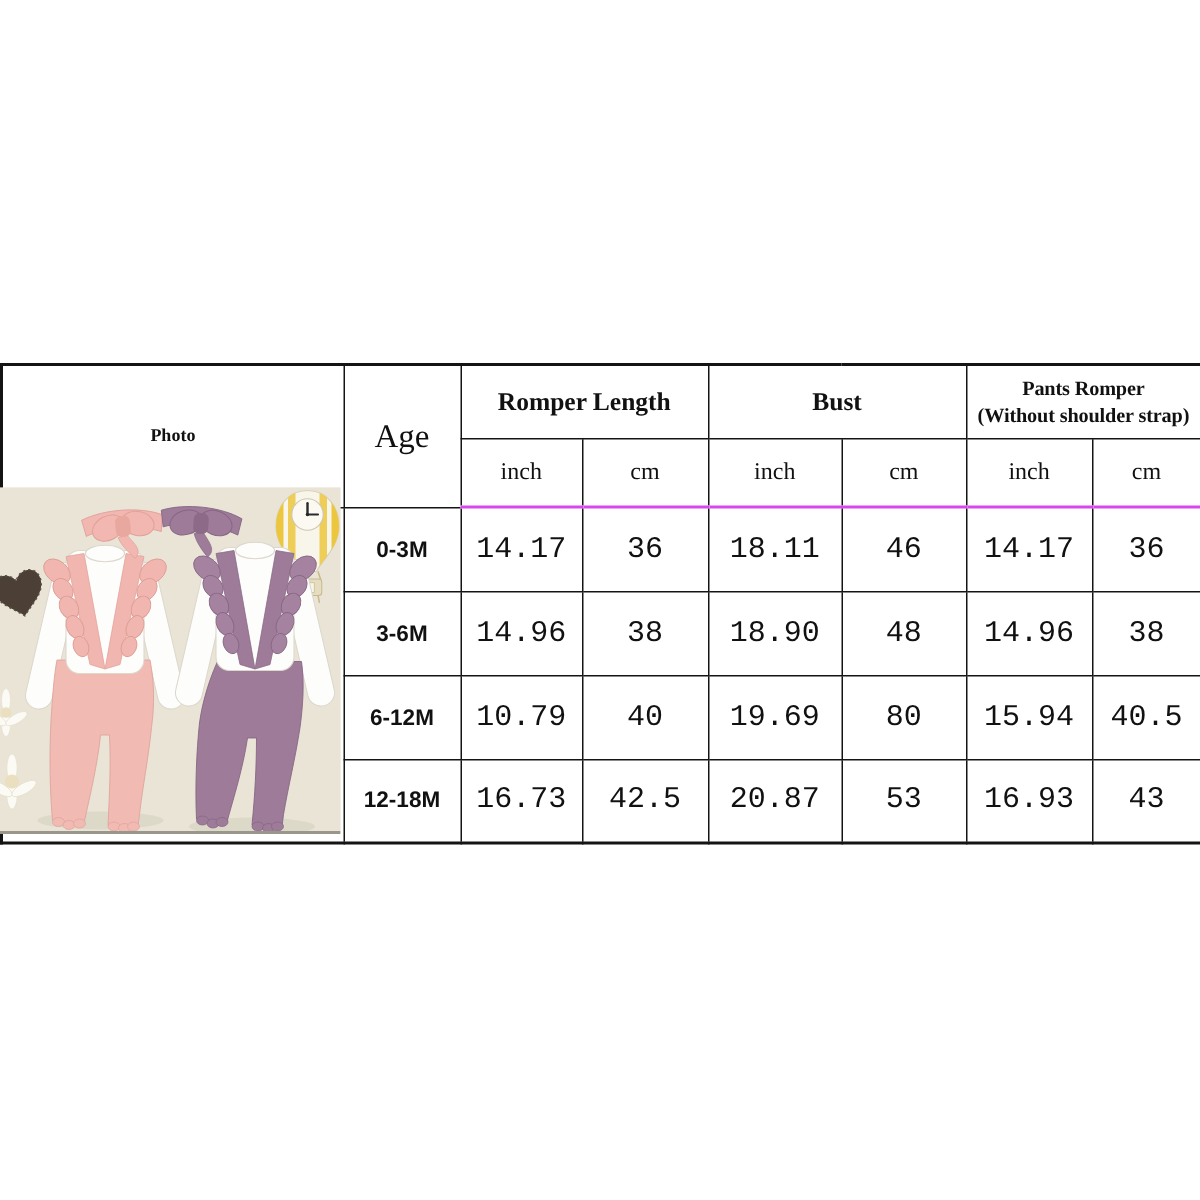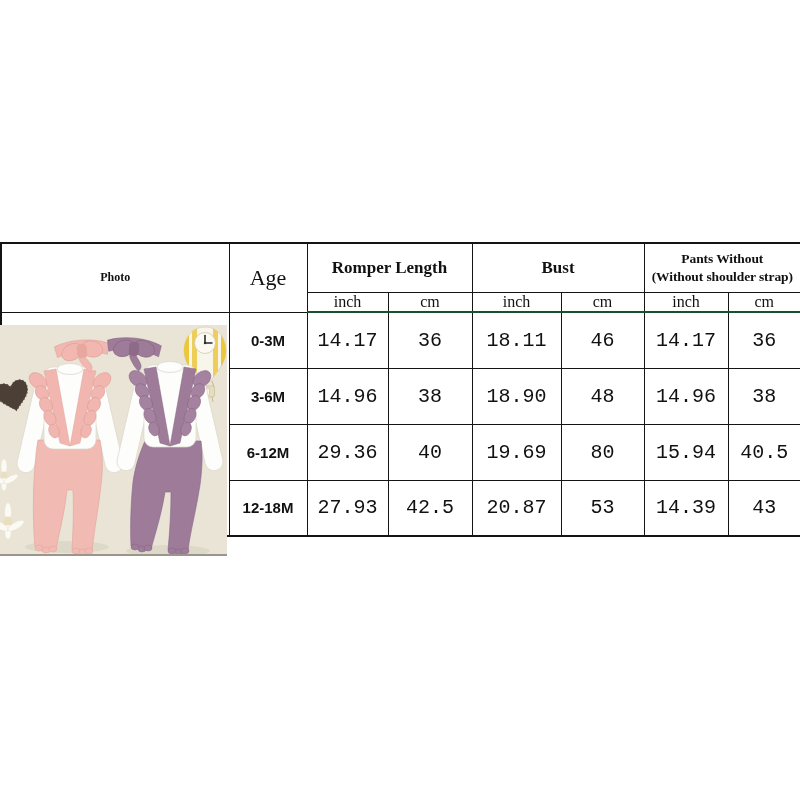--- a/index.html
+++ b/index.html
@@ -12,21 +12,21 @@
     border-collapse:collapse; table-layout:fixed;
     border:2px solid #141414;
   }
   table.size-table td {
     border:1px solid #141414;
     text-align:center; vertical-align:middle;
     padding:0; color:#111; background:#ffffff;
     overflow:hidden;
   }
   tr.row-head1 td { height:49px; }
-  tr.row-head2 td { height:20px; border-bottom:2px solid #14532d; }
+  tr.row-head2 td { height:46px; border-bottom:2px solid #d946ef; }
   tr.row-data  td { height:56px; }
 
   td.cell-photo-h { font-weight:bold; font-size:12px; border-bottom:2px solid #141414;}
   td.cell-age-h   { font-size:22px; border-bottom:2px solid #141414; }
   td.cell-group   { font-weight:bold; font-size:17px; }
   td.cell-group-pants { text-align:left; font-size:13.5px; line-height:1.3; padding-left:3px; letter-spacing:-0.1px; white-space:nowrap; }
   td.cell-unit    { font-size:16px; }
   td.cell-age     { font-family:"Liberation Sans", sans-serif; font-weight:bold; font-size:15px;margin-left:28px; }
   td.cell-num     { font-family:"Liberation Mono", monospace; font-size:20px; }
   td.cell-photo-img { padding:0; background:#e9e4d5; }
@@ -54,21 +54,21 @@
       <col style="width:84px">
         <col style="width:73px">
     </colgroup>
     <tbody>
         <tr class="row-head1">
       <td class="cell-photo-h" rowspan="2">Photo</td>
       <td class="cell-age-h" rowspan="2">Age</td>
       <td class="cell-group" colspan="2">Romper Length</td>
       <td class="cell-group" colspan="2">Bust</td>
       <td class="cell-group cell-group-pants" colspan="2">
-        <div>Pants Without</div>
+        <div>Pants Romper</div>
         <div>(Without shoulder strap)</div>
       </td>
     </tr>
     <tr class="row-head2">
       <td class="cell-unit">inch</td>
       <td class="cell-unit">cm</td>
       <td class="cell-unit">inch</td>
       <td class="cell-unit">cm</td>
       <td class="cell-unit">inch</td>
       <td class="cell-unit">cm</td>
@@ -87,34 +87,34 @@
       <td class="cell-age">3-6M</td>
       <td class="cell-num">14.96</td>
       <td class="cell-num">38</td>
       <td class="cell-num">18.90</td>
       <td class="cell-num">48</td>
       <td class="cell-num">14.96</td>
       <td class="cell-num">38</td>
     </tr>
     <tr class="row-data">
       <td class="cell-age">6-12M</td>
-      <td class="cell-num">29.36</td>
+      <td class="cell-num">10.79</td>
       <td class="cell-num">40</td>
       <td class="cell-num">19.69</td>
       <td class="cell-num">80</td>
       <td class="cell-num">15.94</td>
       <td class="cell-num">40.5</td>
     </tr>
     <tr class="row-data">
       <td class="cell-age">12-18M</td>
-      <td class="cell-num">27.93</td>
+      <td class="cell-num">16.73</td>
       <td class="cell-num">42.5</td>
       <td class="cell-num">20.87</td>
       <td class="cell-num">53</td>
-      <td class="cell-num">14.39</td>
+      <td class="cell-num">16.93</td>
       <td class="cell-num">43</td>
     </tr>
   </tbody>
     </table>
 
   <div class="photo-wrap">
     <svg width="227" height="231" viewBox="0 0 227 231" xmlns="http://www.w3.org/2000/svg">
       <rect width="227" height="231" fill="#e9e4d5"></rect>
 
       <g>

